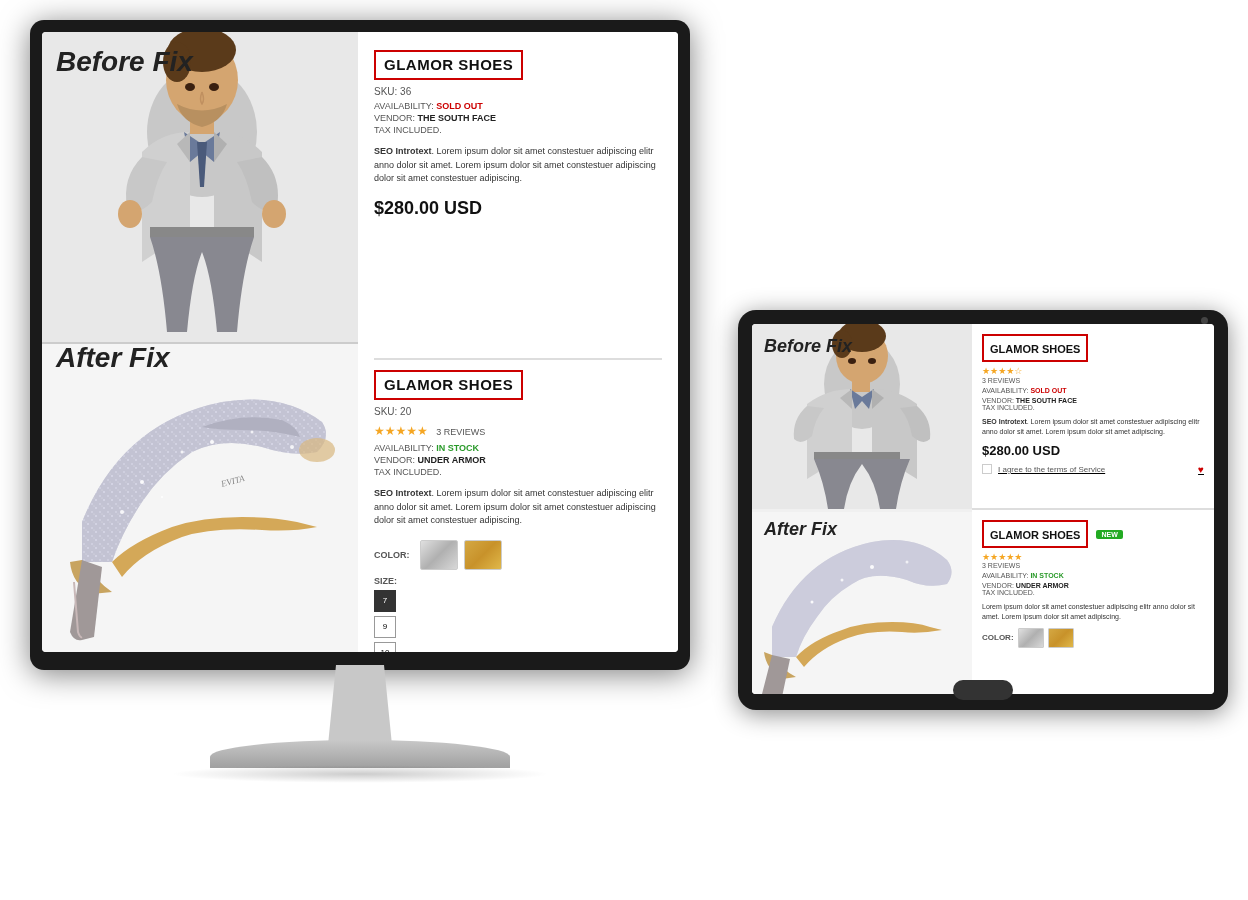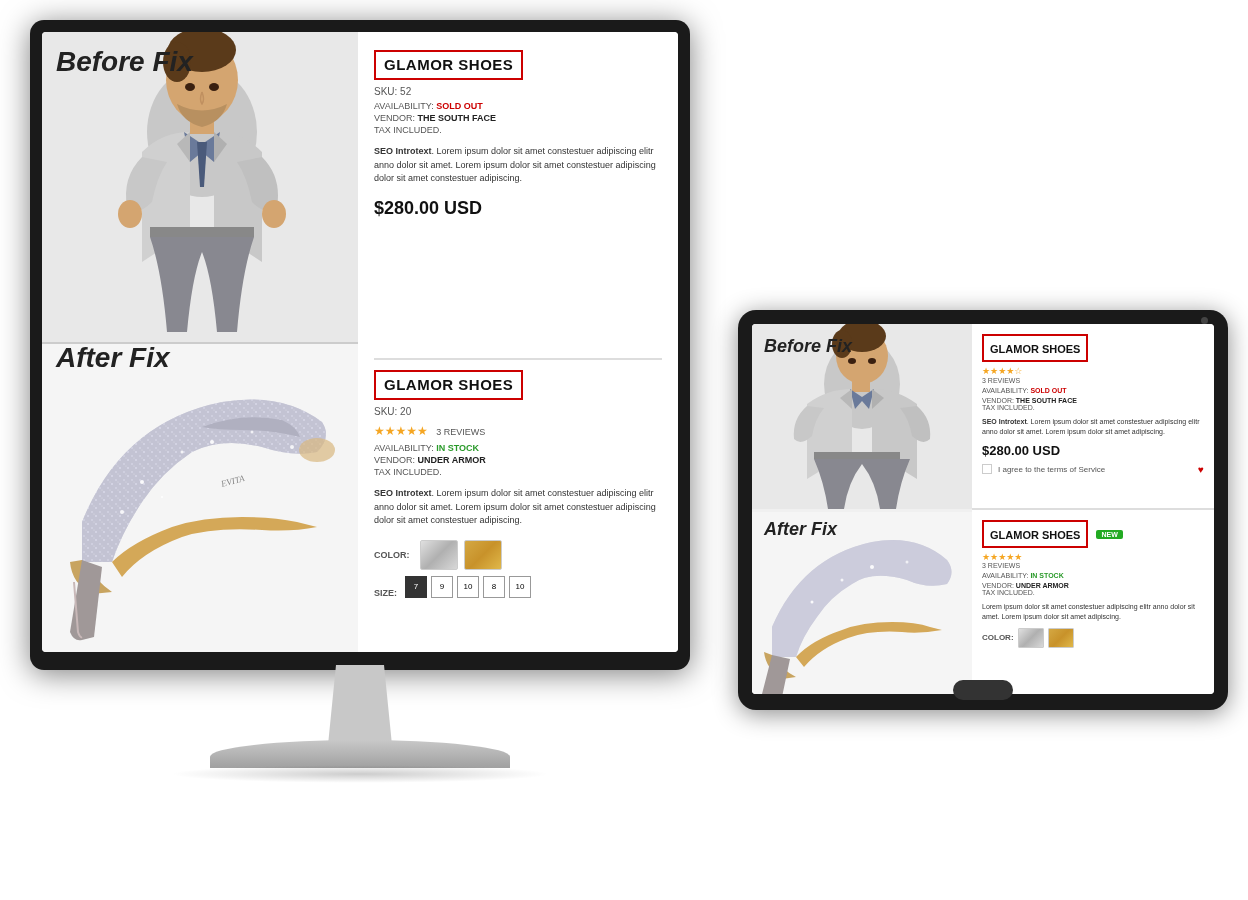--- a/index.html
+++ b/index.html
@@ -226,23 +226,24 @@
     .swatch-silver {
       background: linear-gradient(135deg, #e0e0e0, #b0b0b0, #d8d8d8);
     }
     .swatch-gold {
       background: linear-gradient(135deg, #d4a843, #c8922a, #e0b84a);
     }
 
     
     .size-row {
       display: flex;
-      align-items: flex-end;
+      align-items: flex-start;
       gap: 4px;
       flex-wrap: wrap;
+      flex-direction: column;
     }
     .size-label {
       font-size: 9px;
       color: #555;
       font-weight: bold;
       margin-right: 4px;
     }
     .size-btn {
       width: 22px;
       height: 22px;
@@ -279,20 +280,21 @@
       background: #f5f5f5;
       overflow: hidden;
     }
 
     
     .terms-row {
       display: flex;
       align-items: center;
       gap: 6px;
       margin-bottom: 8px;
+      text-decoration: underline;
     }
     .terms-check {
       width: 10px;
       height: 10px;
       border: 1px solid #ccc;
       background: #fff;
     }
     .terms-text {
       font-size: 8px;
       color: #555;
@@ -465,21 +467,21 @@
       </div>
 
       <div style="position:absolute;left:0;top:310px;width:316px;height:2px;background:#ccc;"></div>
 
       <div class="product-panel">
 
         <div style="height:310px;border-bottom:2px solid #ddd;padding-bottom:10px;">
           <div class="product-title-box">
             <span class="product-title">GLAMOR SHOES</span>
           </div>
-          <div class="sku-line">SKU: 52</div>
+          <div class="sku-line">SKU: 36</div>
           <div class="avail-line">
             <span>AVAILABILITY:</span>
             <span class="avail-val">SOLD OUT</span>
           </div>
           <div class="vendor-line">
             <span>VENDOR:</span>
             <span class="vendor-val">THE SOUTH FACE</span>
           </div>
           <div class="tax-line">TAX INCLUDED.</div>
           <div class="seo-text">

